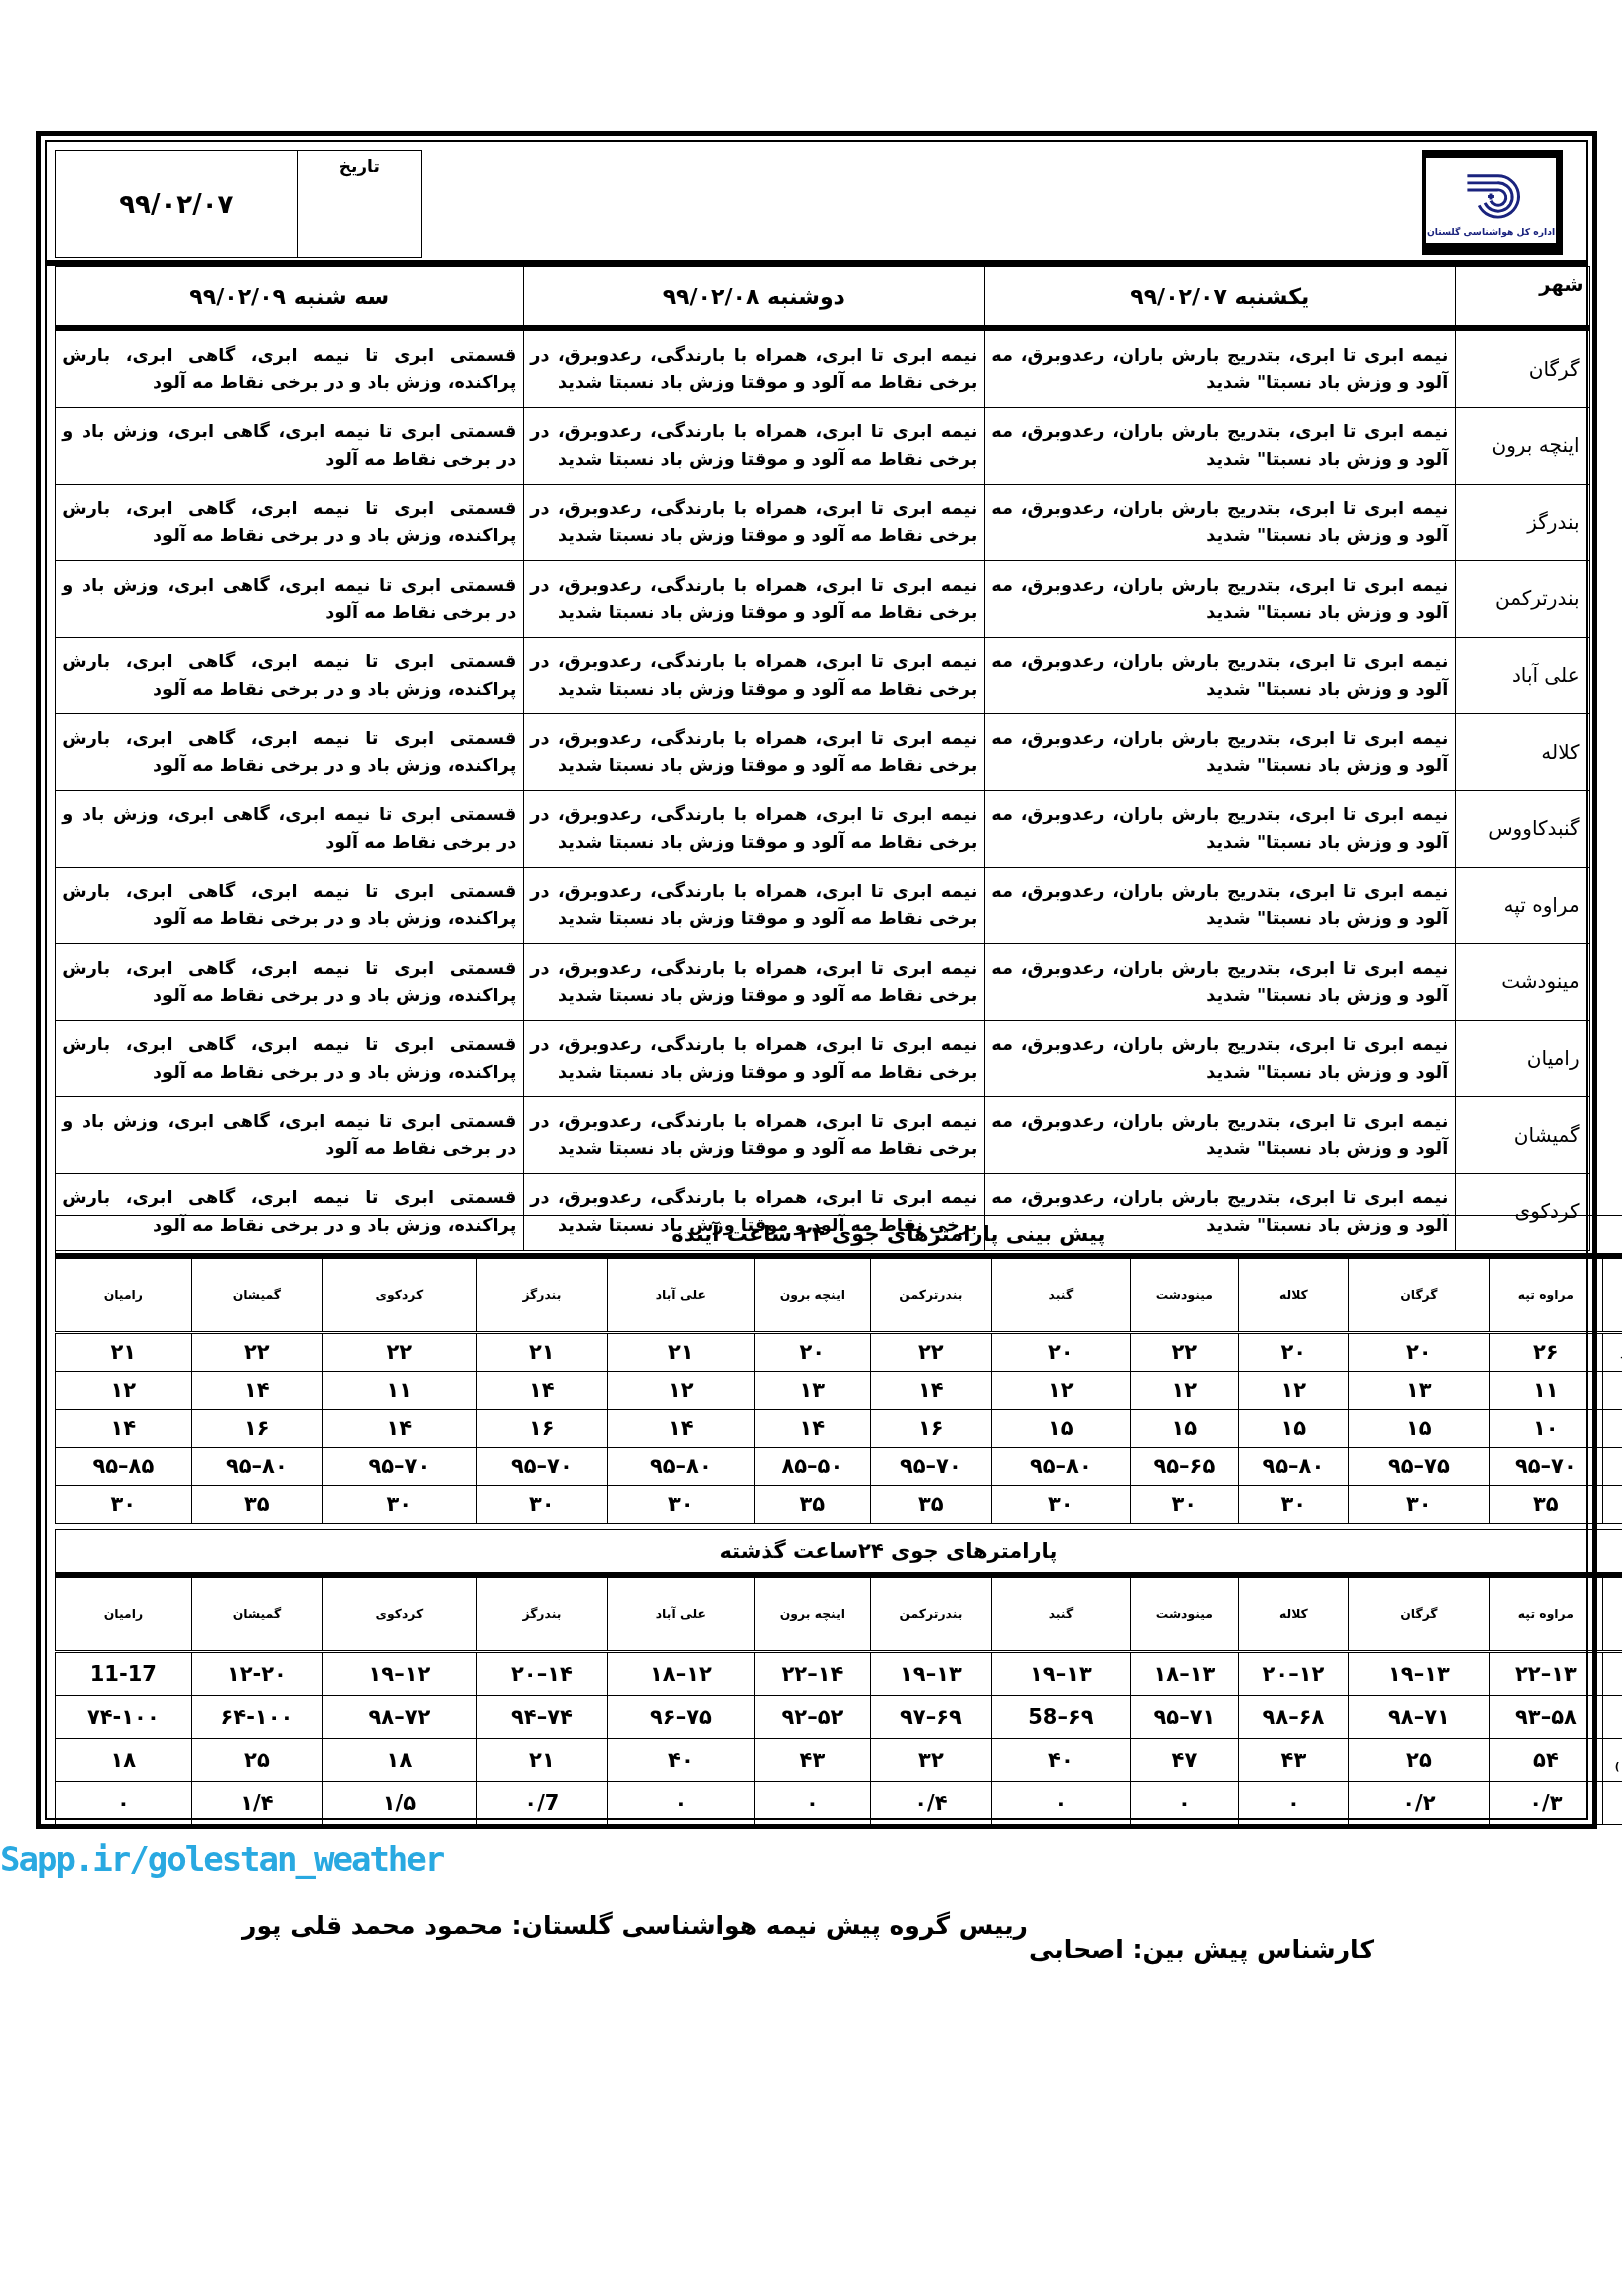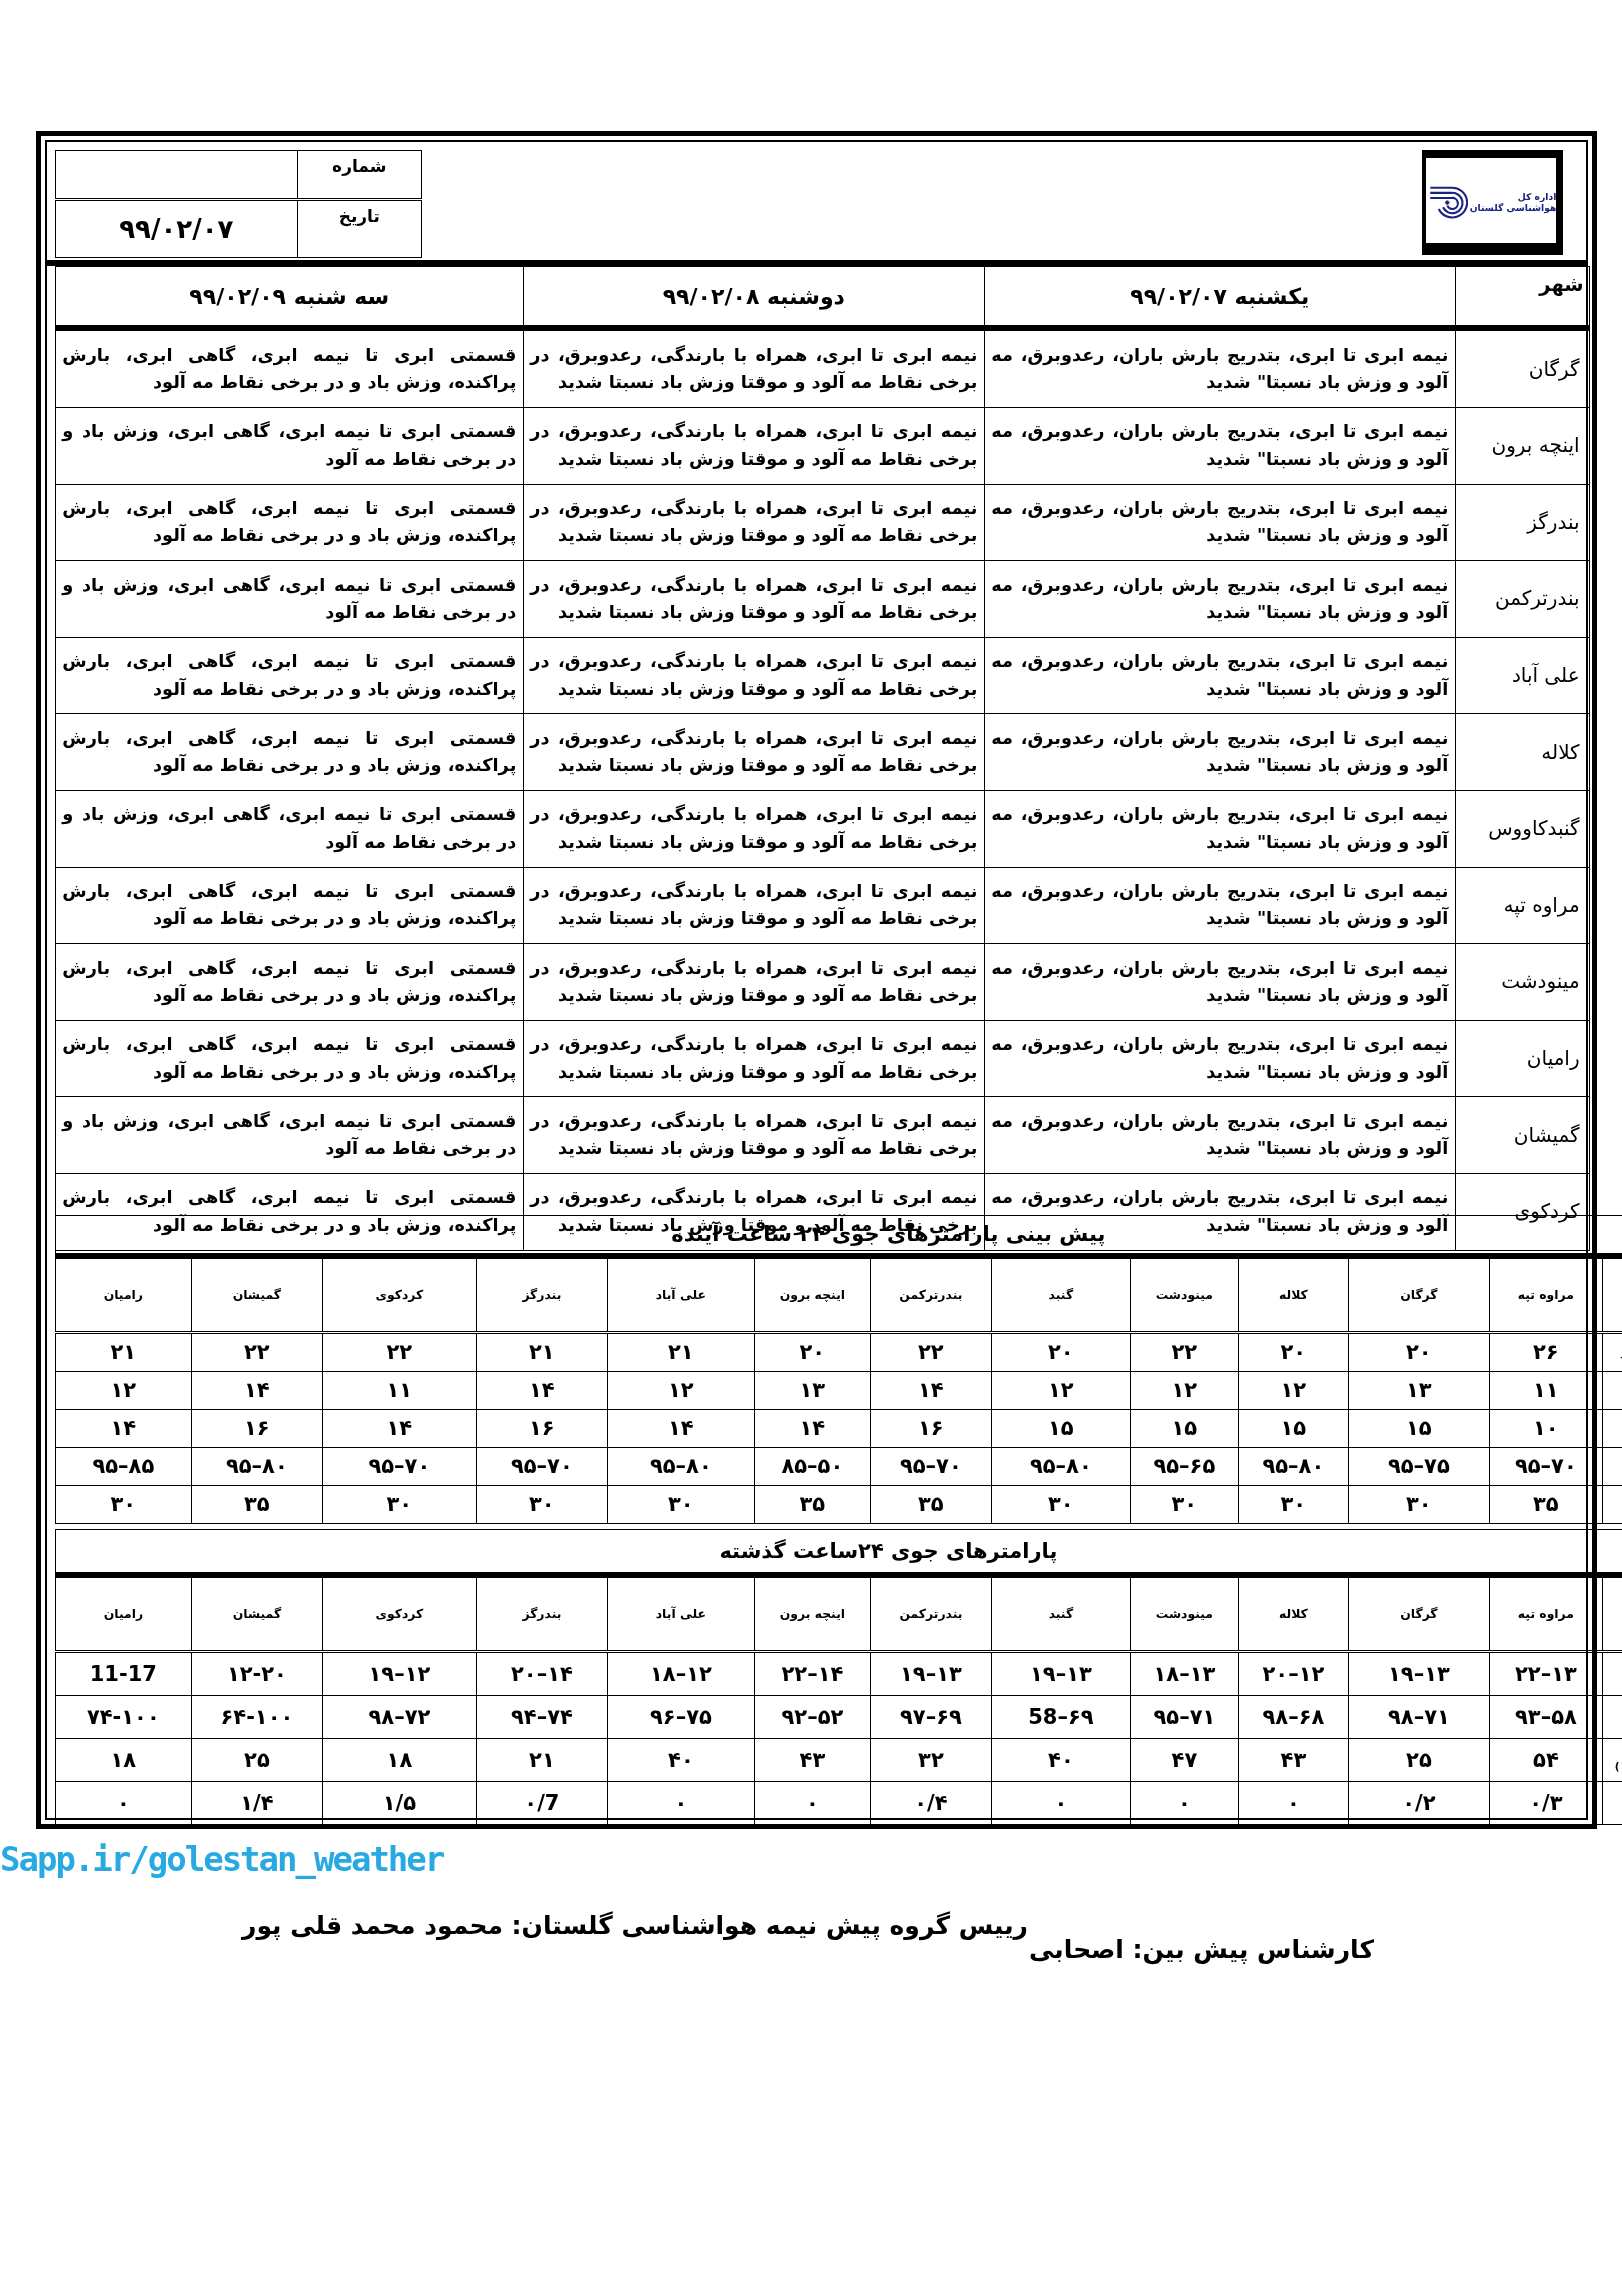--- a/index.html
+++ b/index.html
@@ -7,21 +7,21 @@
          font-family:"DejaVu Sans", sans-serif; color:#000; }
   .page { position:absolute; left:36px; top:131px; width:1561px; height:1698px;
           border:5.2px solid #000; box-sizing:border-box; }
   .inner { position:absolute; left:3.9px; top:3.9px; right:3.9px; bottom:3.9px; border:2px solid #000; }
   table { border-collapse:collapse; direction:rtl; table-layout:fixed; }
   td, th { border:1.3px solid #000; padding:0; }
   
   .hdr { position:absolute; left:7.9px; top:7.9px; width:1534px; height:108px; }
   .hdr-logo { position:absolute; right:26px; top:0; width:141px; height:105px; background:#000; }
   .hdr-logo .logo-box { position:absolute; left:3.9px; top:7.9px; right:6.5px; bottom:11.8px; background:#fff;
-        display:flex; flex-direction:row; align-items:center; justify-content:center; }
+        display:flex; flex-direction:column; align-items:center; justify-content:center; }
   .logo-swirl { width:62px; height:59px; }
   .logo-text { font-size:9.2px; font-weight:bold; color:#1a237e; direction:rtl; margin-top:2.6px; }
   .hdr-title { position:absolute; right:196px; top:13px; font-size:30px; font-weight:bold; direction:rtl; }
   .hdr-meta { position:absolute; left:0; top:0; width:366px; height:108px; border-left:0; }
   .hdr-meta table { width:366px; height:108px; }
   .hdr-meta td { font-weight:bold; text-align:center; }
   .meta-label { font-size:17px; vertical-align:top; padding-top:5.2px !important; }
   .meta-val { font-size:26px; }
   .thick-line { position:absolute; left:0; right:0; height:6.5px; background:#000; }
   
@@ -51,24 +51,20 @@
   <div class="inner">
 
     <div class="hdr">
       <div class="hdr-meta">
         <table>
           <colgroup>
               <col style="width:124px">
               <col style="width:242px">
             </colgroup>
           <tbody>
-              <tr style="border-bottom:3.9px double #000;">
-            <td class="meta-label">شماره</td>
-            <td class="meta-val"></td>
-          </tr>
           <tr>
             <td class="meta-label">تاریخ</td>
             <td class="meta-val">۹۹/۰۲/۰۷</td>
           </tr>
         </tbody>
           </table>
       </div>
       <div class="hdr-logo">
         <div class="logo-box">
           <svg class="logo-swirl" viewBox="0 0 100 100">

